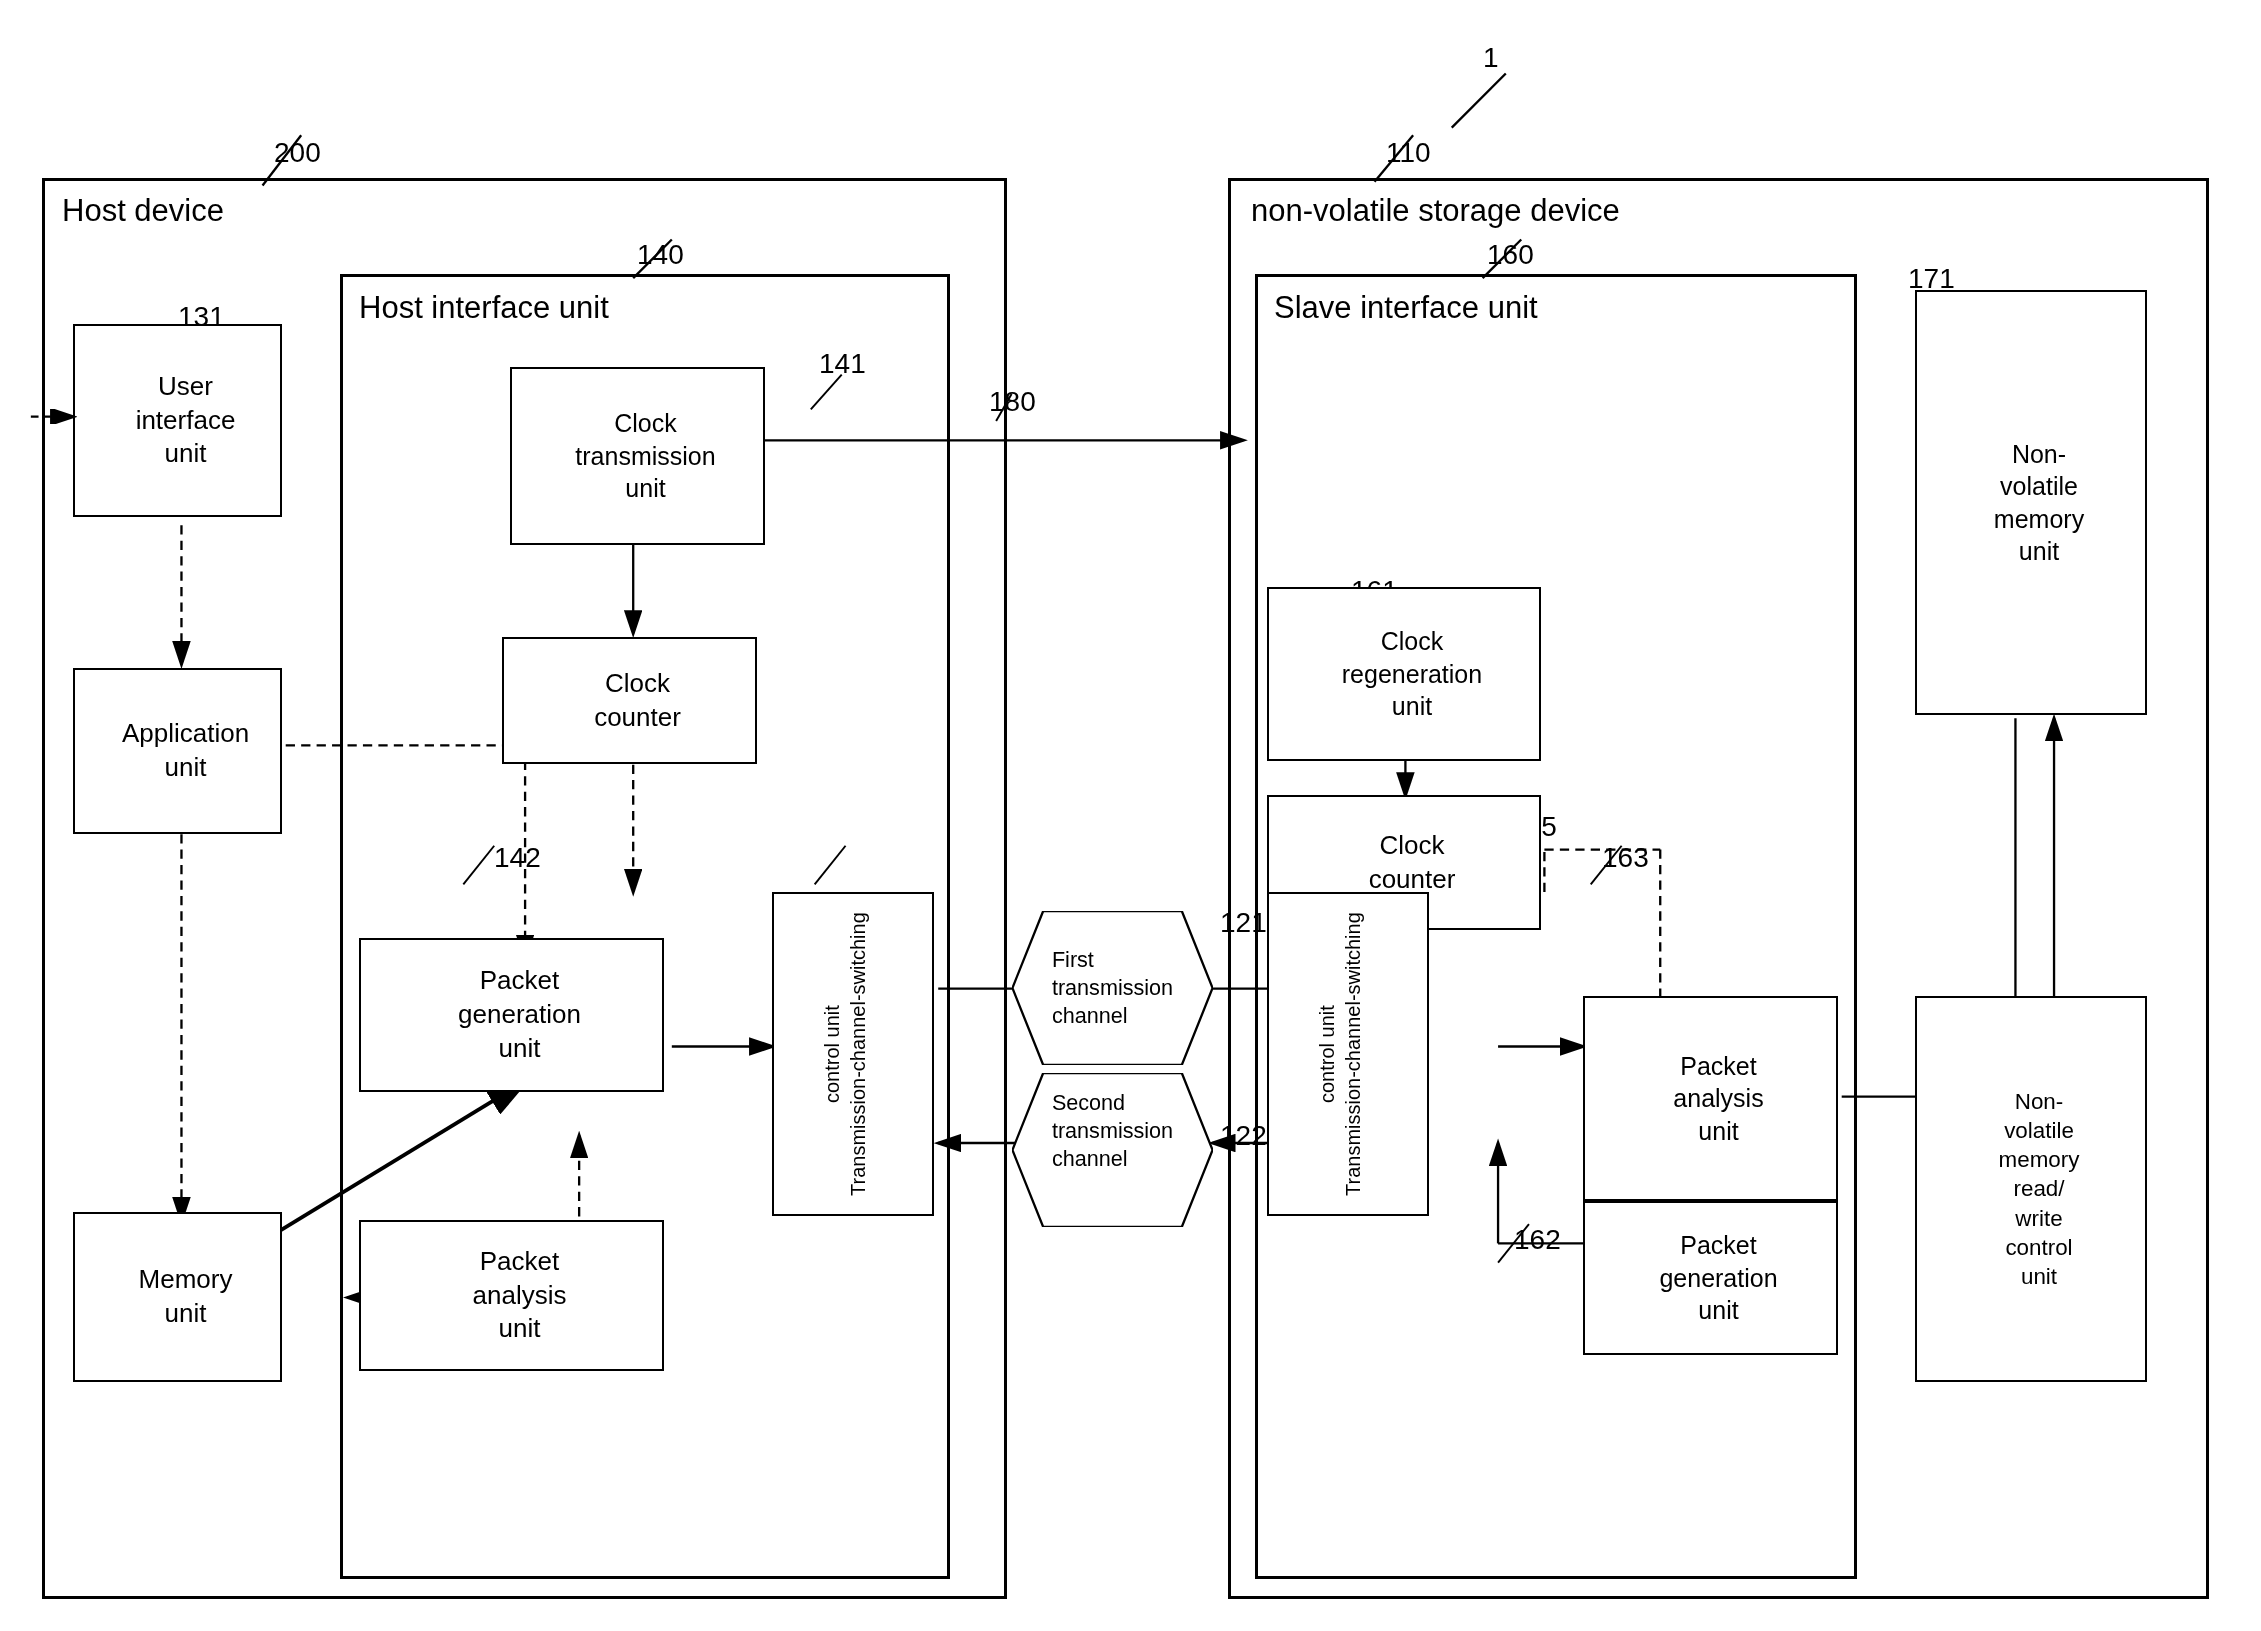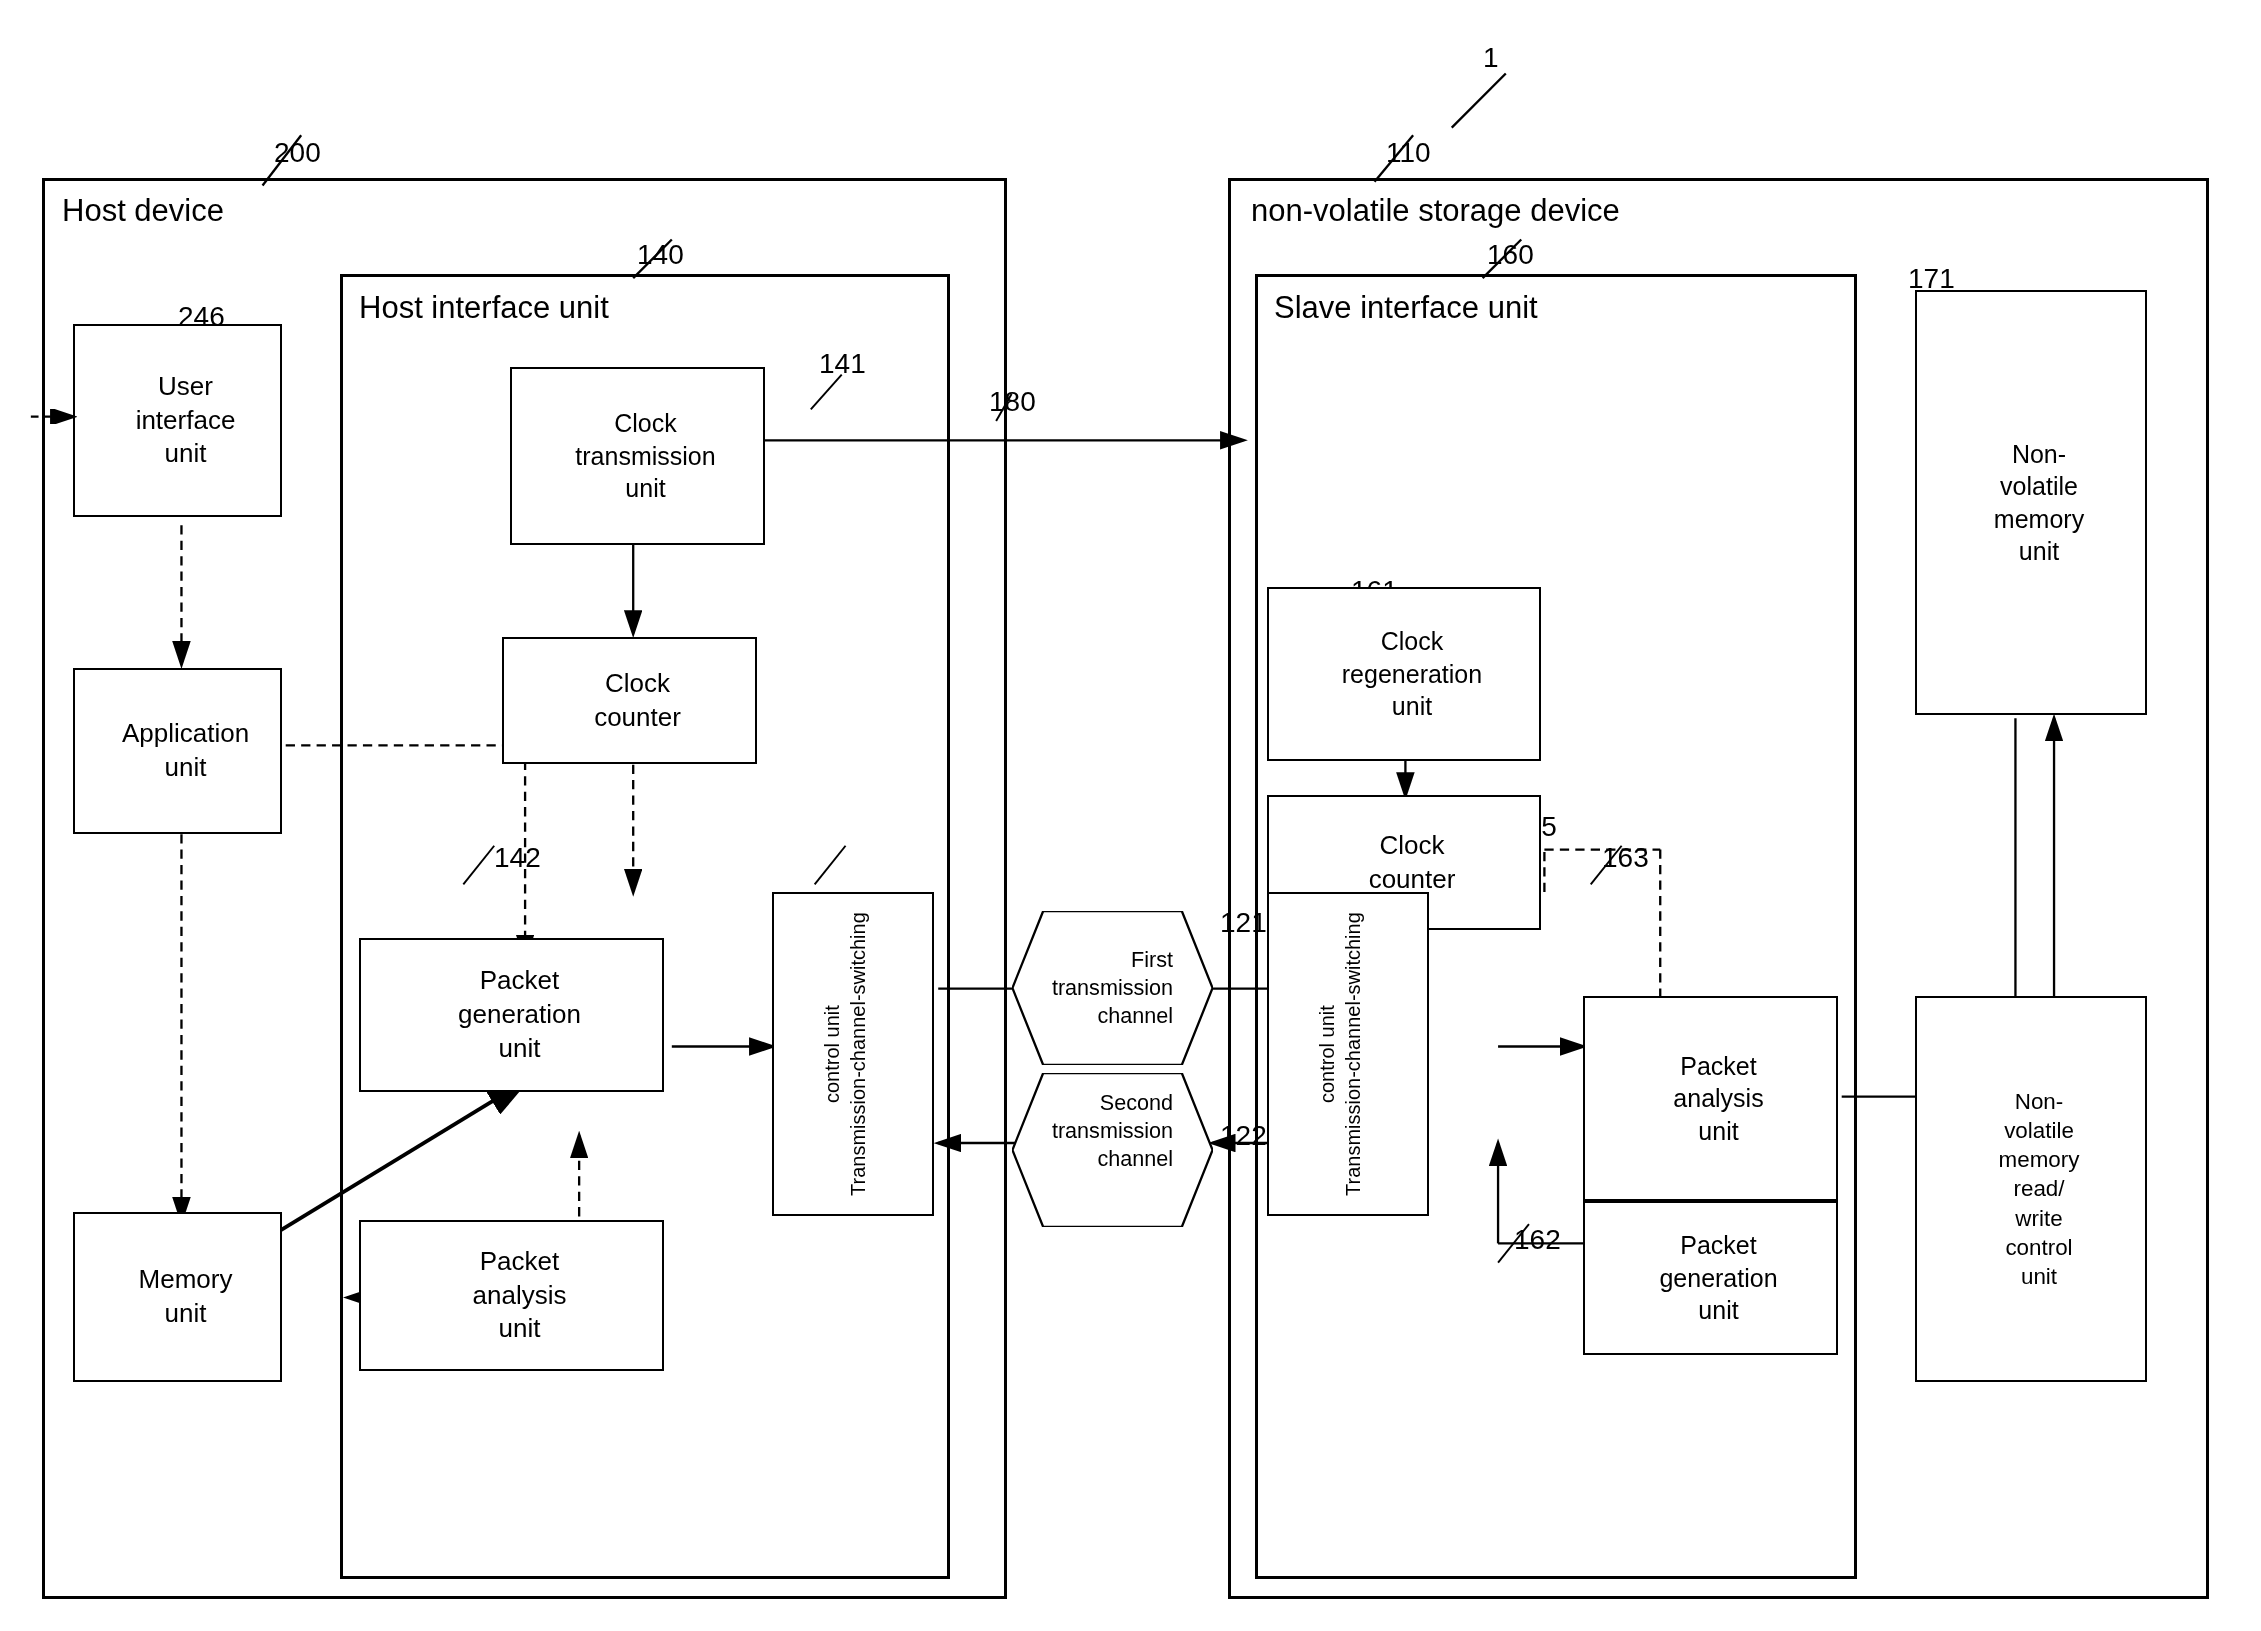--- a/index.html
+++ b/index.html
@@ -64,21 +64,21 @@
       height: 1632px;
       pointer-events: none;
     }
 
     
     .hexagon {
       position: absolute;
       display: flex;
       align-items: center;
       justify-content: center;
-      text-align: right;
+      text-align: left;
       font-size: 25px;
       line-height: 1.3;
     }
 
     .hexagon svg {
       position: absolute;
       top: 0; left: 0;
     }
 
     .hexagon-text {
@@ -228,21 +228,21 @@
   <div class="ref-label" style="top:239px; left:1487px;">160</div>
 
   <div class="device-box" style="left:1255px; top:274px; width:602px; height:1305px;"></div>
 
   <div class="device-label" style="top:290px; left:1274px;">Slave interface unit</div>
 
   <div class="ref-label" style="top:348px; left:819px;">141</div>
 
   <div class="box" style="left:510px; top:367px; width:255px; height:178px; font-size:25px;">Clock<br>transmission<br>unit</div>
 
-  <div class="ref-label" style="top:301px; left:178px;">246</div>
+  <div class="ref-label" style="top:301px; left:178px;">131</div>
 
   <div class="box" style="left:73px; top:324px; width:209px; height:193px;">User<br>interface<br>unit</div>
 
   <svg style="position:absolute;top:409px;left:27px;width:50px;height:15.4px;" viewBox="0 0 65 20" width="50" height="15.4">
     <line x1="5" y1="10" x2="60" y2="10" stroke="#000" stroke-width="3" stroke-dasharray="10,6" marker-end="url(#arrowhead-solid)"></line>
   </svg>
 
   <div class="ref-label" style="top:670px; left:178px;">132</div>
 
   <div class="box" style="left:73px; top:668px; width:209px; height:166px;">Application<br>unit</div>

